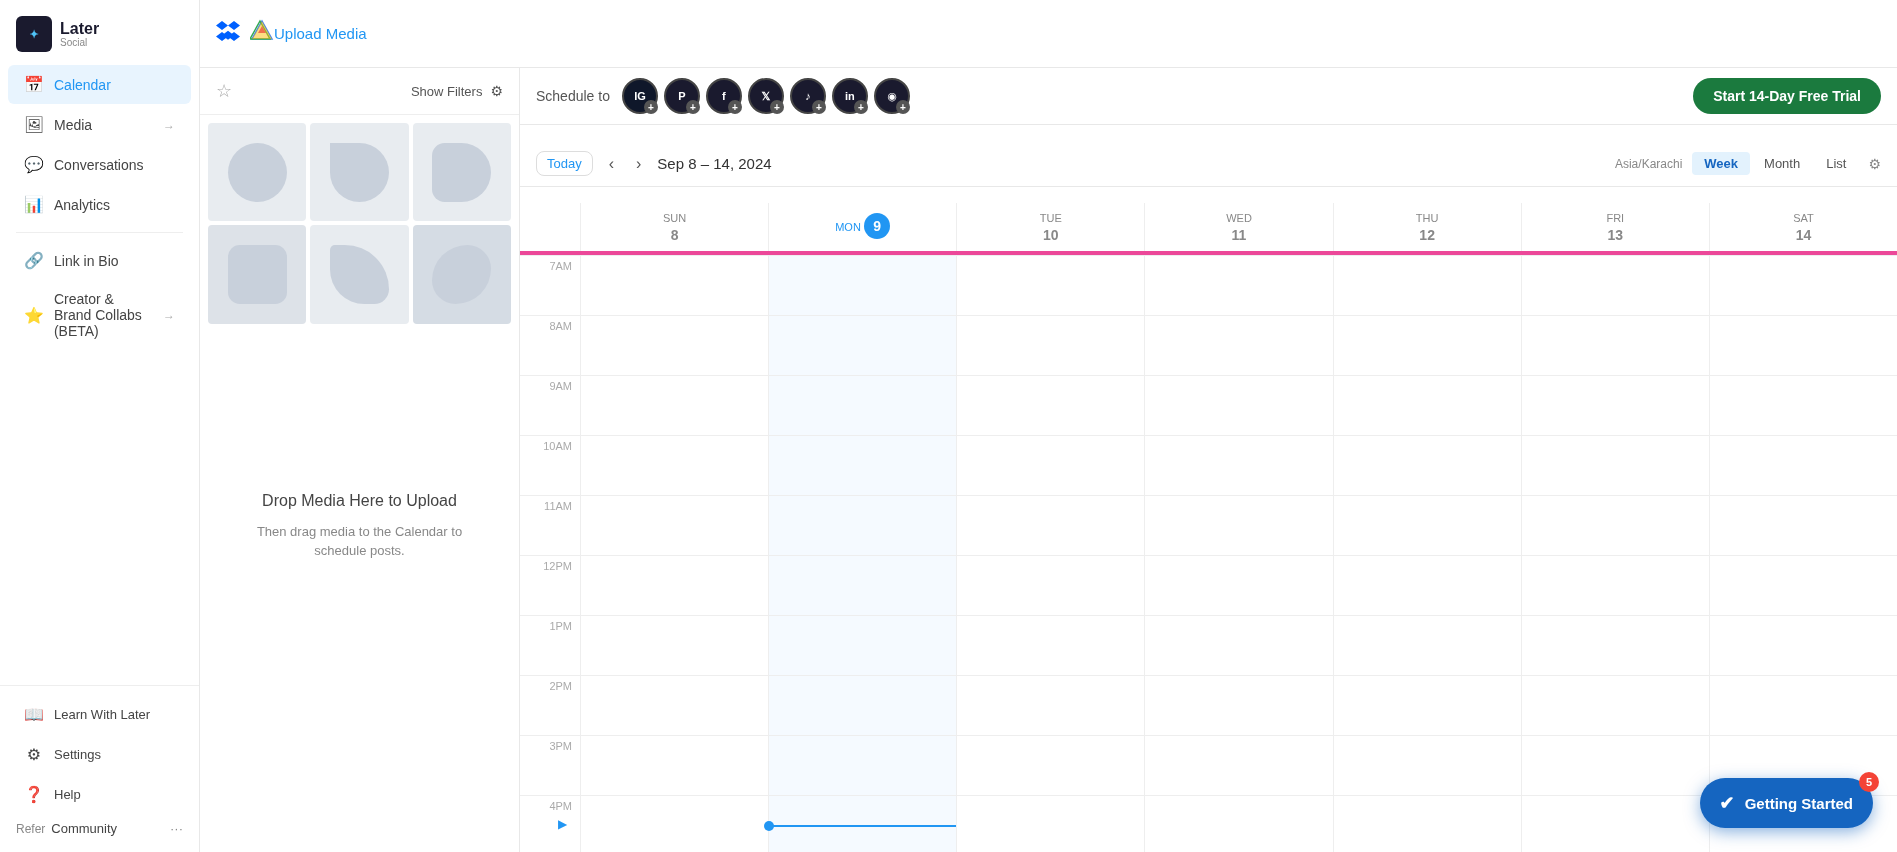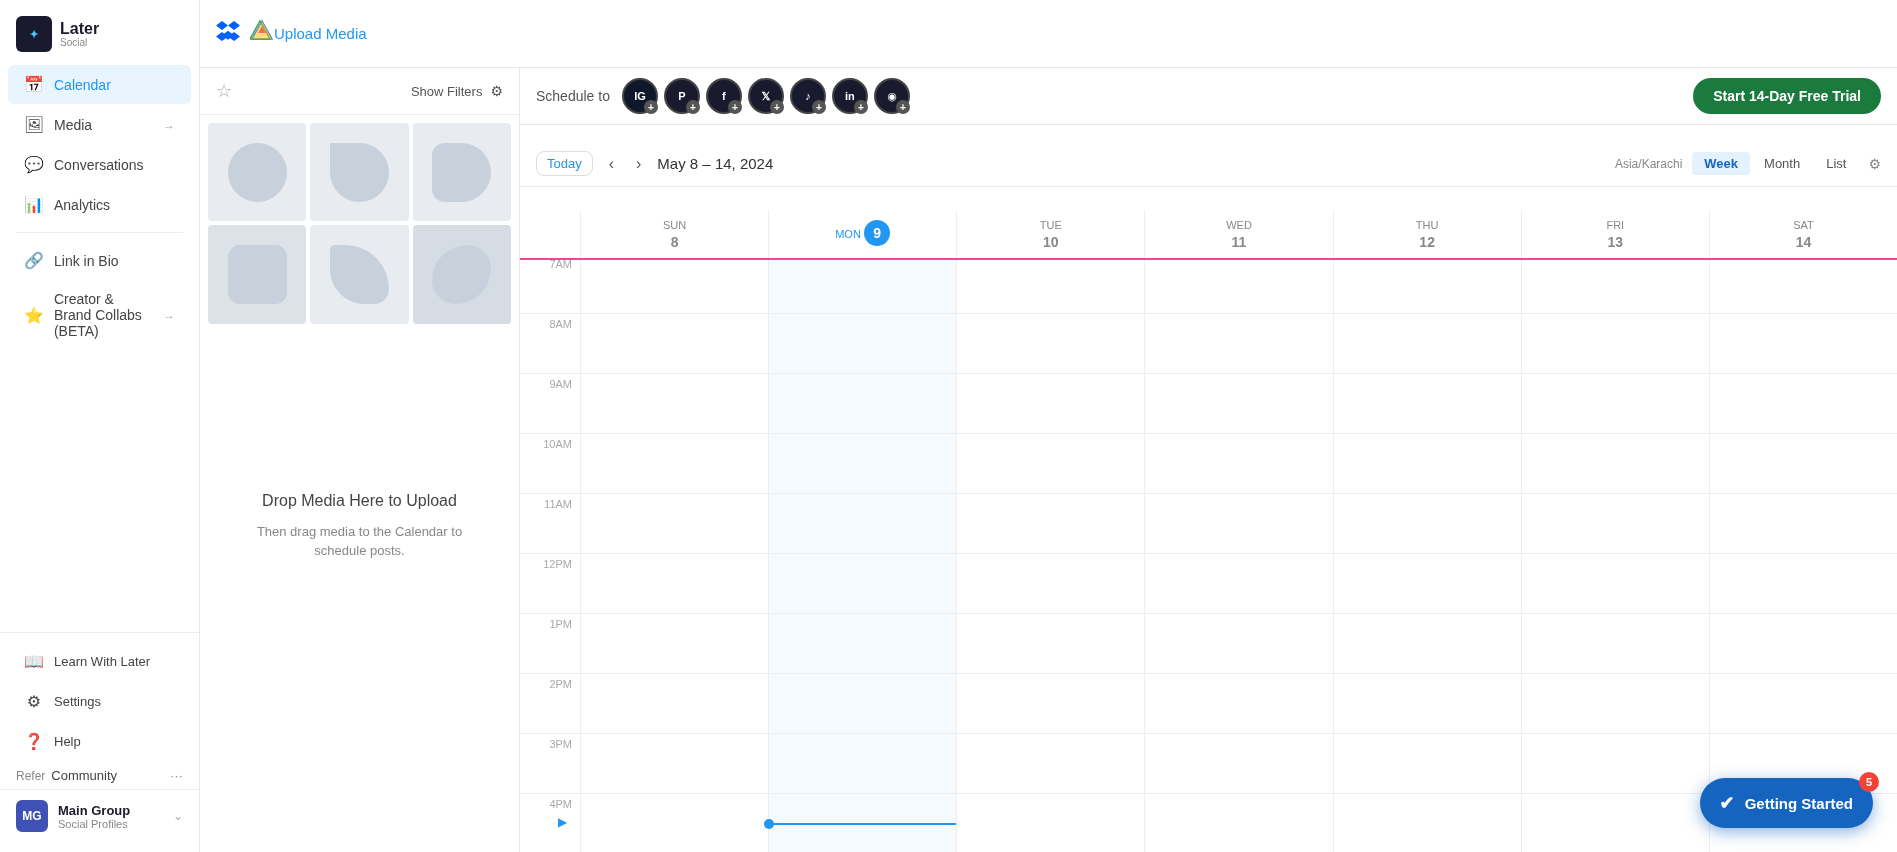--- a/index.html
+++ b/index.html
@@ -284,23 +284,23 @@
       cursor: pointer;
       font-size: 14px;
       color: #888;
     }
 
     
     .calendar-grid-container { flex: 1; overflow-y: auto; display: flex; flex-direction: column; }
     .day-headers {
       display: grid;
       grid-template-columns: 60px repeat(7, 1fr);
-      border-bottom: 2px solid #ec4899;
+      border-bottom: 4px solid #ec4899;
       position: sticky;
-      top: 7px;
+      top: 0;
       background: #fff;
       z-index: 10;
     }
     .time-gutter { width: 60px; }
     .day-header {
       padding: 8px 0;
       text-align: center;
       font-size: 12px;
       color: #888;
       border-left: 1px solid #eee;
@@ -459,28 +459,20 @@
       <span>Settings</span>
     </div>
     <div class="nav-item">
       <span class="nav-icon">❓</span>
       <span>Help</span>
     </div>
     <div class="refer-row">
       <span class="refer-label">Refer</span>
       <span class="refer-link">Community</span>
       <span class="refer-dots">···</span>
-    </div>
-    <div class="main-group-row">
-      <div class="mg-avatar">MG</div>
-      <div class="mg-info">
-        <div class="mg-name">Main Group</div>
-        <div class="mg-sub">Social Profiles</div>
-      </div>
-      <span class="mg-chevron">⌄</span>
     </div>
   </div>
 </div>
 
 <div class="main-content">
 
   <div class="top-bar">
     <div class="cloud-icons">
       <span class="cloud-icon dropbox-icon">
         <svg width="24" height="24" viewBox="0 0 24 24" fill="#0061ff">
@@ -573,21 +565,21 @@
             <span class="plus-badge">+</span>
           </div>
         </div>
         <button class="trial-btn">Start 14-Day Free Trial</button>
       </div>
 
       <div class="calendar-nav">
         <button class="today-btn">Today</button>
         <button class="nav-arrow">‹</button>
         <button class="nav-arrow">›</button>
-        <span class="date-range-label">May 8 – 14, 2024</span>
+        <span class="date-range-label">Sep 8 – 14, 2024</span>
         <span class="tz-label">Asia/Karachi</span>
         <div class="view-tabs">
           <button class="view-tab active">Week</button>
           <button class="view-tab">Month</button>
           <button class="view-tab">List</button>
         </div>
         <button class="settings-icon-btn">⚙</button>
       </div>
 
       <div class="calendar-grid-container">

